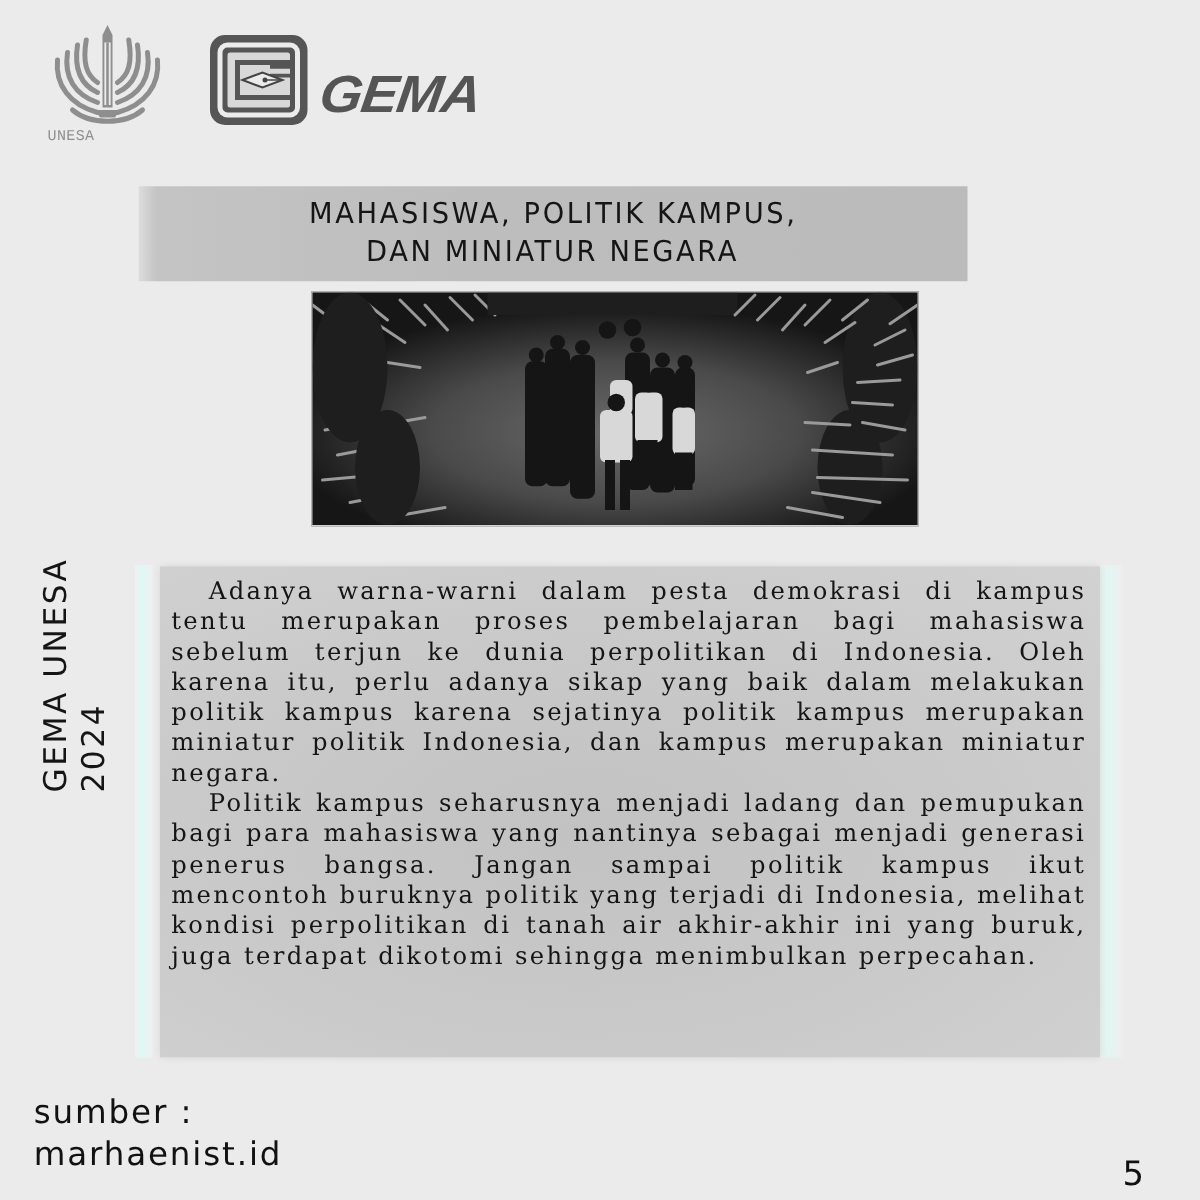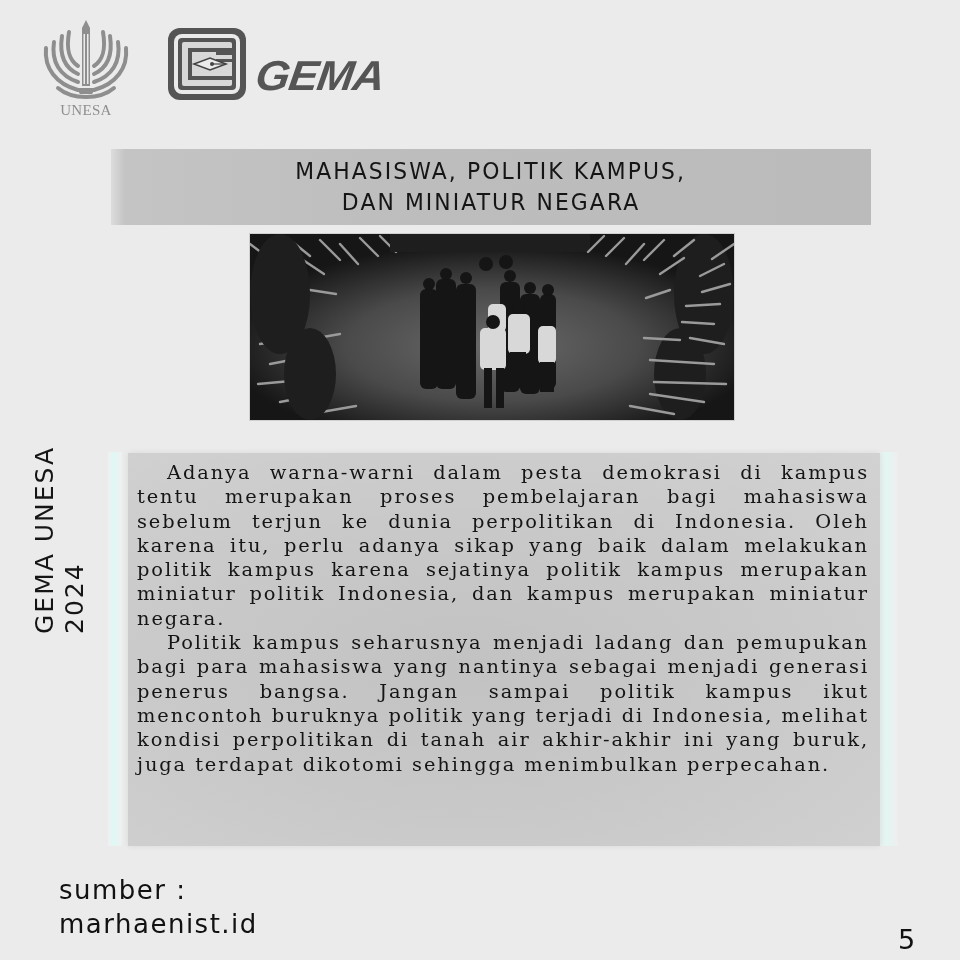--- a/index.html
+++ b/index.html
@@ -1,28 +1,28 @@
 <!DOCTYPE html>
 <html><head>
 <meta charset="utf-8">
 <style>
   html, body { margin:0; padding:0; }
   body { width:960px; height:960px; background:#ebebeb; position:relative; overflow:hidden; font-family:"DejaVu Sans", sans-serif; }
   .abs { position:absolute; }
 
   
   #unesa-logo { left:38px; top:18px; width:96px; height:100px; }
-  #unesa-logo .label { position:absolute; left:0; width:96px; top:84px; text-align:center; font-family:Liberation Serif, serif; font-size:15px; color:#8f8f8f; letter-spacing:0.3px; }
+  #unesa-logo .label { position:absolute; left:0; width:96px; top:84px; font-family:Liberation Mono, monospace; font-size:12px; color:#8f8f8f; letter-spacing:0.3px; }
 
   
   #gema-logo { left:166px; top:26px; width:240px; height:80px; }
   #gema-logo .word { position:absolute; left:90px; top:28px; font-family:"Liberation Sans", sans-serif; font-weight:bold; font-style:italic; font-size:44px; color:#555; letter-spacing:-1px; transform:skewX(-8deg) scaleY(0.95); line-height:1; }
 
   
-  #title-banner { left:111px; top:149px; width:760px; height:76px;
+  #title-banner { left:111px; top:149px; width:663px; height:76px;
     background:linear-gradient(90deg,#dcdcdc 0px,#c4c4c4 14px,#bdbdbd 40%,#bbbbbb 100%);
     display:flex; flex-direction:column; align-items:center; justify-content:center; }
   #title-banner .line { font-family:"DejaVu Sans", sans-serif; font-size:23px; letter-spacing:2.2px; color:#151515; line-height:31px; font-weight:normal; transform:scaleX(0.95); }
 
   
   #hero-image { left:249px; top:233px; width:484px; height:186px; background:#1a1a1a; overflow:hidden; border:1px solid #d0d0d0; }
 
   
   #side-text { left:20px; top:430px; width:80px; height:220px; }
   #side-text .inner { position:absolute; left:50%; top:50%; transform:translate(-50%,-50%) rotate(-90deg); white-space:nowrap; font-family:"DejaVu Sans", sans-serif; font-size:25px; letter-spacing:2px; line-height:30px; color:#151515; text-align:left; }
@@ -31,21 +31,21 @@
   #body-frame { left:108px; top:450px; width:790px; height:398px; }
   #body-frame .glow-l { position:absolute; left:0; top:2px; width:14px; height:394px; background:linear-gradient(90deg,#f0f0f0,#dff8f5 40%,#f0f0f0); }
   #body-frame .glow-r { position:absolute; right:0; top:2px; width:22px; height:394px; background:linear-gradient(90deg,#ededed,#e2f6f2 50%,#eeeeee); }
   #body-box { left:128px; top:453px; width:752px; height:393px;
     background:radial-gradient(ellipse at 45% 55%, #c2c2c2 0%, #c9c9c9 50%, #d2d2d2 100%);
     box-shadow: 0 0 6px rgba(0,0,0,0.08); }
   #body-text { position:absolute; left:9px; top:8px; width:732px; font-family:"DejaVu Serif", serif; font-size:19.4px; line-height:24.3px; letter-spacing:1.9px; color:#151515; text-align:justify; }
   #body-text p { margin:0; text-indent:30px; }
 
   
-  #source { left:27px; top:873px; font-family:"DejaVu Sans", sans-serif; font-size:26px; line-height:34px; letter-spacing:1.5px; color:#111;margin-left:32px; }
+  #source { left:27px; top:873px; font-family:"DejaVu Sans", sans-serif; font-size:26px; line-height:34px; letter-spacing:1.5px; color:#111; }
 
   
   #page-number { left:898px; top:925px; font-family:"DejaVu Sans", sans-serif; font-size:27px; color:#111; line-height:30px; }
 </style>
 </head>
 <body>
 
 <div id="unesa-logo" class="abs">
   <svg width="96" height="84" viewBox="0 0 96 84">
     <g fill="none" stroke="#8e8e8e" stroke-width="4" stroke-linecap="round">

